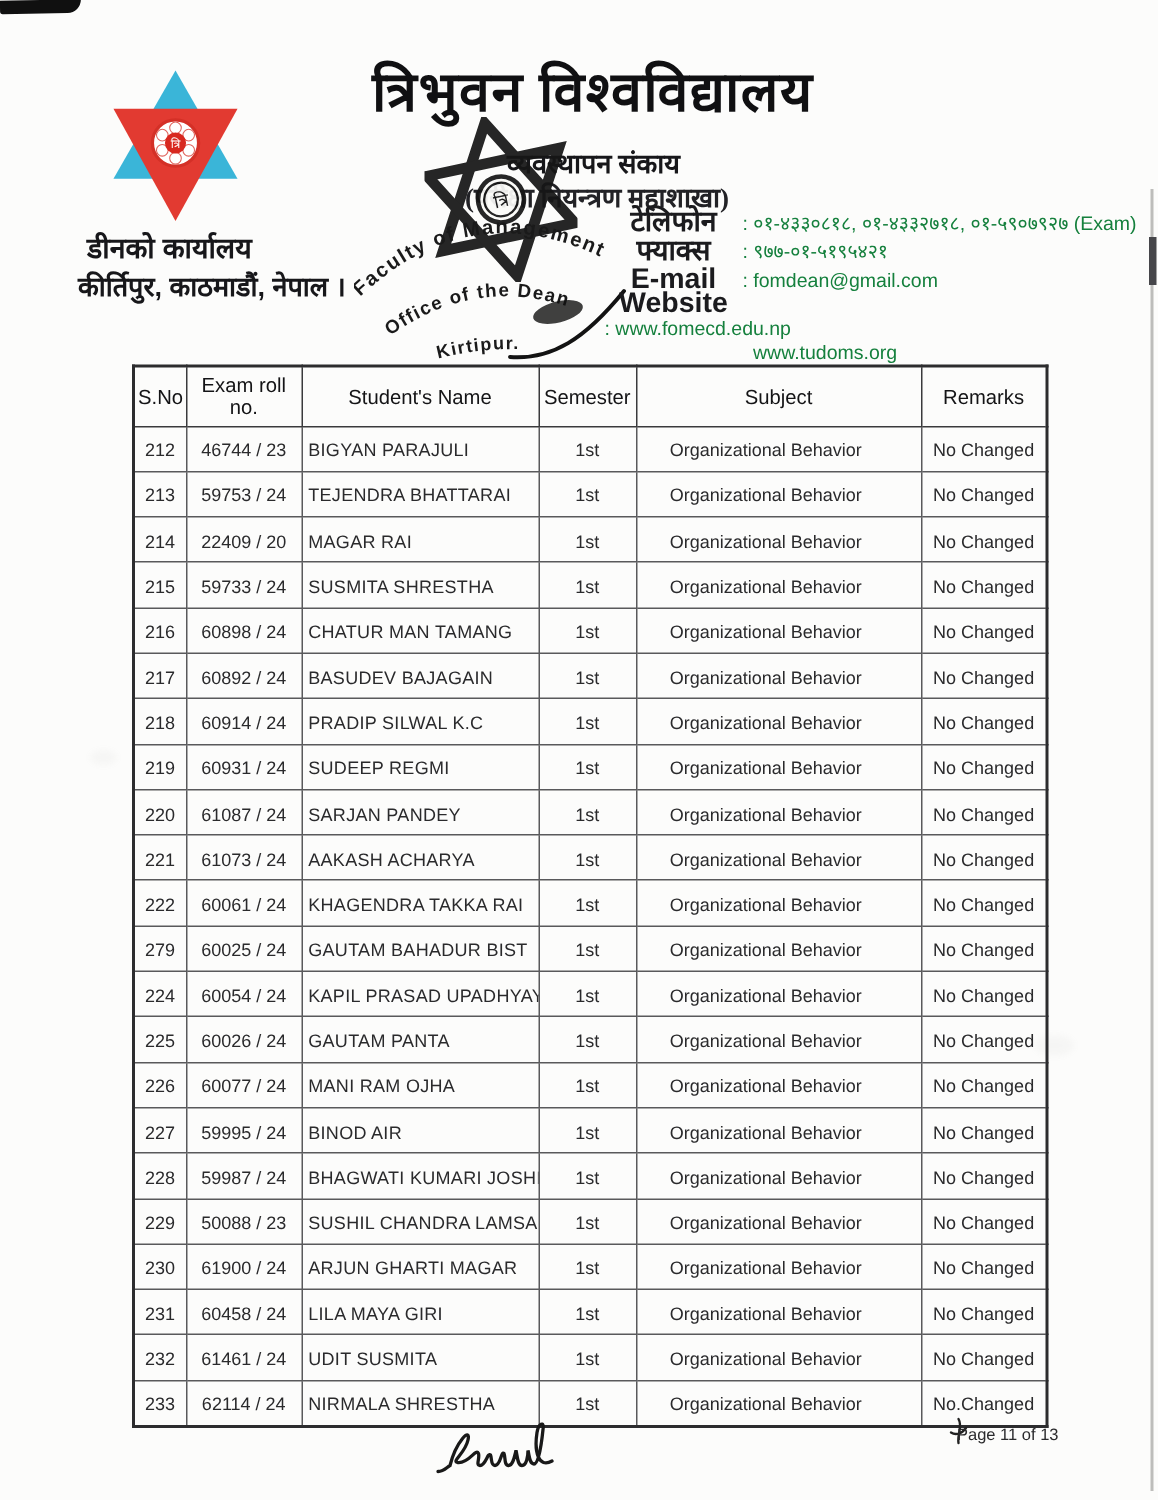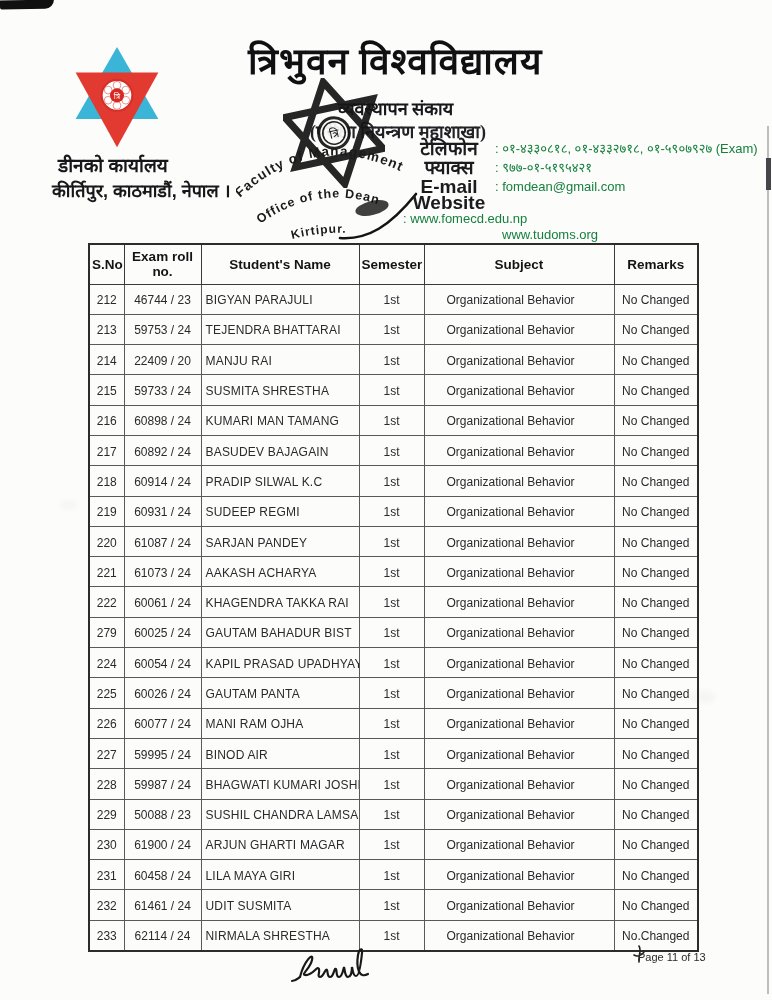--- a/index.html
+++ b/index.html
@@ -39,21 +39,21 @@
   .contact-label{ width:92px; font-size:19px; font-weight:700; color:#1b1b1e; flex:none;text-align:center; }
   .contact-label.latin{ font-weight:700; }
   .contact-value{ font-size:13px; color:#15803d; white-space:nowrap; }
   .contact-value.indent{ padding-left:7px; }
 
   
   .students-table{ position:absolute; left:88px; top:243px; width:609px;
     border-collapse:collapse; table-layout:fixed;
     border:2px solid #2c2c2e; }
   .students-table th{
-    border:1.5px solid #3a3a3c; font-size:13.5px; font-weight:700; color:#141416;
+    border:1.5px solid #3a3a3c; font-size:13.5px; font-weight:400; color:#141416;
     height:40px; text-align:center; vertical-align:middle; padding:0 2px;
     background:transparent;
   }
   .students-table td{
     border:1px solid #59595b; font-size:12px; color:#2a2a2c;
     height:30.3px; vertical-align:middle; padding:2px 3px 0 3px; overflow:hidden;
     white-space:nowrap;
   }
   .col-sn{ width:35px; } .col-roll{ width:77px; } .col-name{ width:158px; }
   .col-sem{ width:65px; } .col-subject{ width:190px; } .col-remarks{ width:84px; }
@@ -192,37 +192,37 @@
           <td class="cell-sn">213</td>
           <td class="cell-roll">59753 / 24</td>
           <td class="cell-name">TEJENDRA BHATTARAI</td>
           <td class="cell-sem">1st</td>
           <td class="cell-subject">Organizational Behavior</td>
           <td class="cell-remarks">No Changed</td>
         </tr>
         <tr>
           <td class="cell-sn">214</td>
           <td class="cell-roll">22409 / 20</td>
-          <td class="cell-name">MANJU RAI</td>
+          <td class="cell-name">MAGAR RAI</td>
           <td class="cell-sem">1st</td>
           <td class="cell-subject">Organizational Behavior</td>
           <td class="cell-remarks">No Changed</td>
         </tr>
         <tr>
           <td class="cell-sn">215</td>
           <td class="cell-roll">59733 / 24</td>
           <td class="cell-name">SUSMITA SHRESTHA</td>
           <td class="cell-sem">1st</td>
           <td class="cell-subject">Organizational Behavior</td>
           <td class="cell-remarks">No Changed</td>
         </tr>
         <tr>
           <td class="cell-sn">216</td>
           <td class="cell-roll">60898 / 24</td>
-          <td class="cell-name">KUMARI MAN TAMANG</td>
+          <td class="cell-name">CHATUR MAN TAMANG</td>
           <td class="cell-sem">1st</td>
           <td class="cell-subject">Organizational Behavior</td>
           <td class="cell-remarks">No Changed</td>
         </tr>
         <tr>
           <td class="cell-sn">217</td>
           <td class="cell-roll">60892 / 24</td>
           <td class="cell-name">BASUDEV BAJAGAIN</td>
           <td class="cell-sem">1st</td>
           <td class="cell-subject">Organizational Behavior</td>

